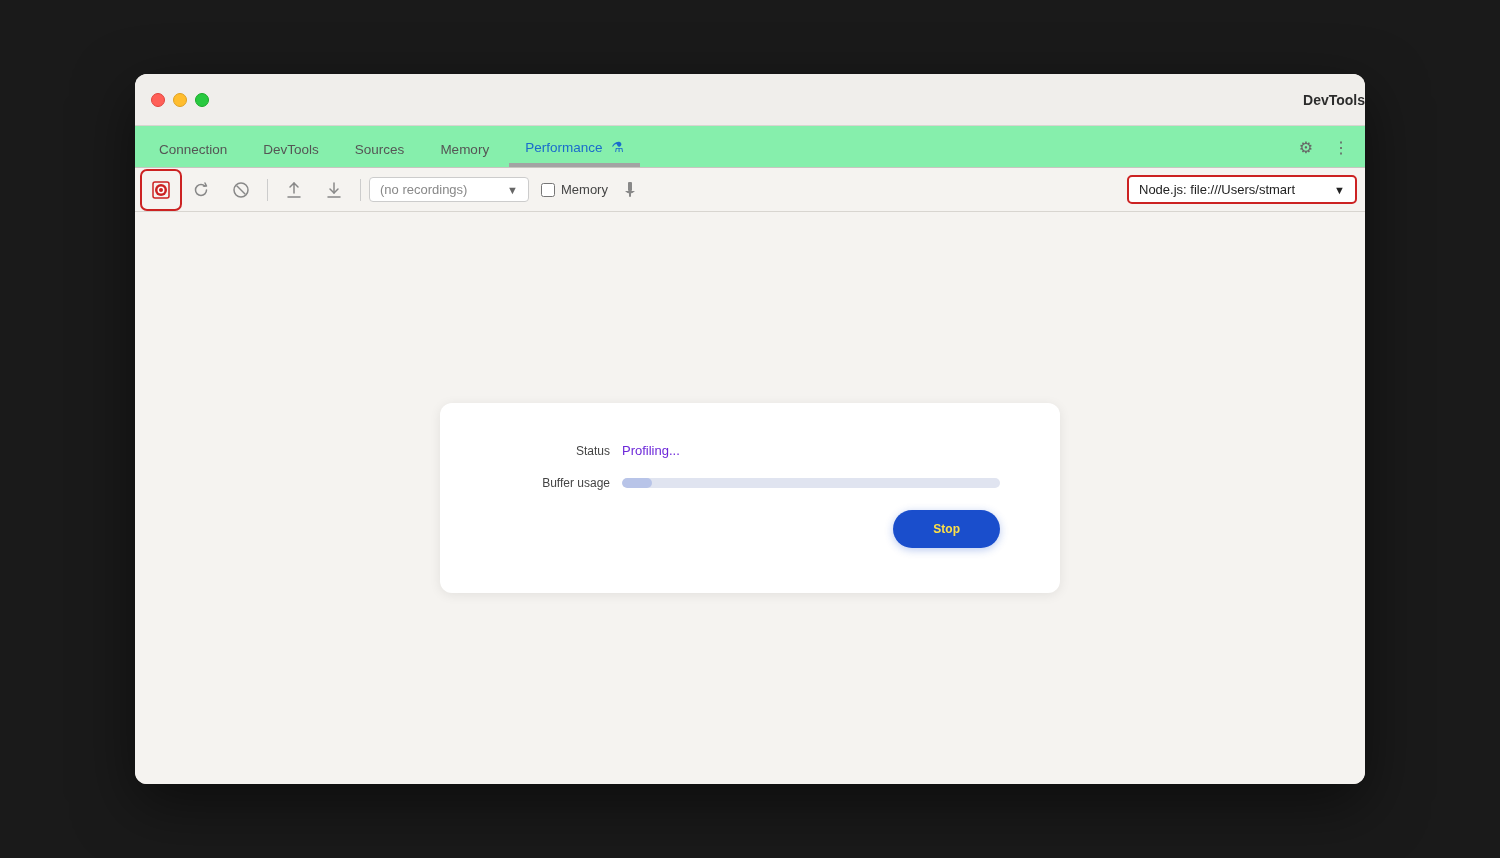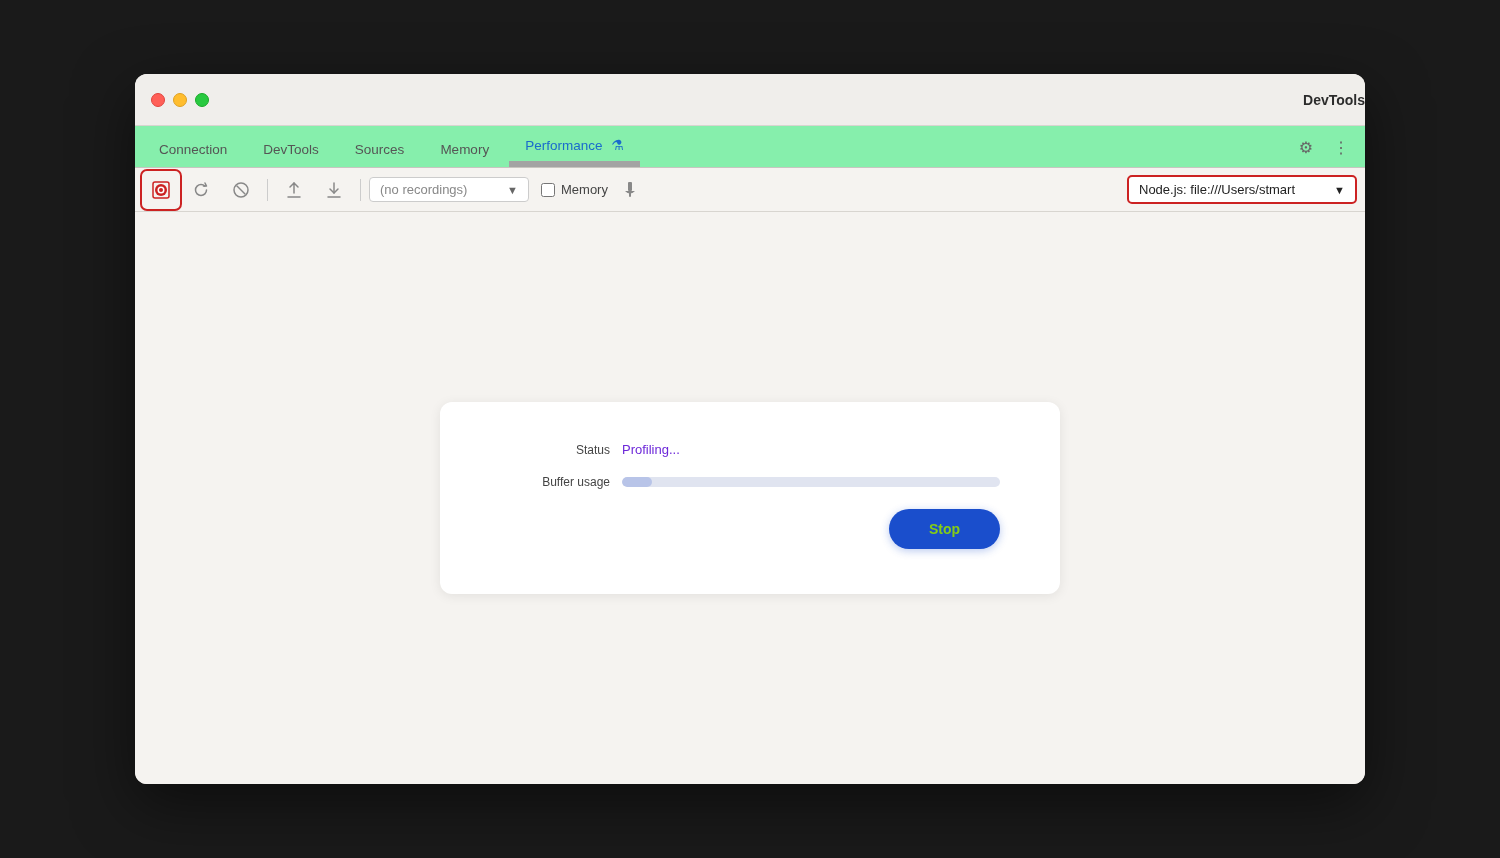--- a/index.html
+++ b/index.html
@@ -76,21 +76,21 @@
       color: #555;
       cursor: pointer;
       border-bottom: 2px solid transparent;
       margin-right: 4px;
       white-space: nowrap;
       user-select: none;
     }
 
     .tab.active {
       color: #1a6bcc;
-      border-bottom: 6px solid #a3a3a3;
+      border-bottom: 4px solid #a3a3a3;
       font-weight: 500;
     }
 
     .tab-icon {
       margin-left: 5px;
       font-size: 14px;
     }
 
     .tabbar-right {
       position: absolute;
@@ -260,25 +260,25 @@
     }
 
     .stop-btn-row {
       display: flex;
       justify-content: flex-end;
       margin-top: 20px;
     }
 
     .stop-btn {
       background: #1a4ecc;
-      color: #84cc16;
+      color: #fde047;
       border: none;
       border-radius: 30px;
       padding: 12px 40px;
-      font-size: 14px;
+      font-size: 12px;
       font-weight: 600;
       cursor: pointer;
       box-shadow: 0 2px 8px rgba(26,78,204,0.3);
     }
   </style>
 </head>
 <body>
 
 <div class="window">
 

